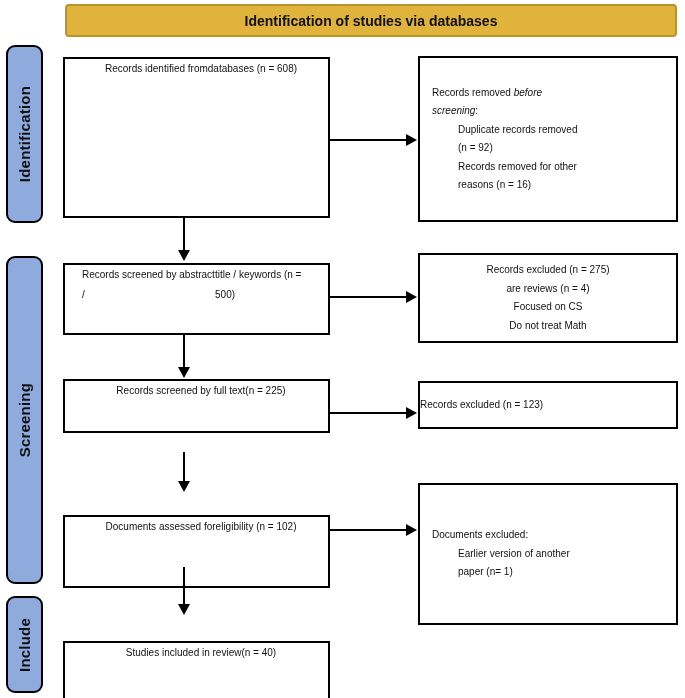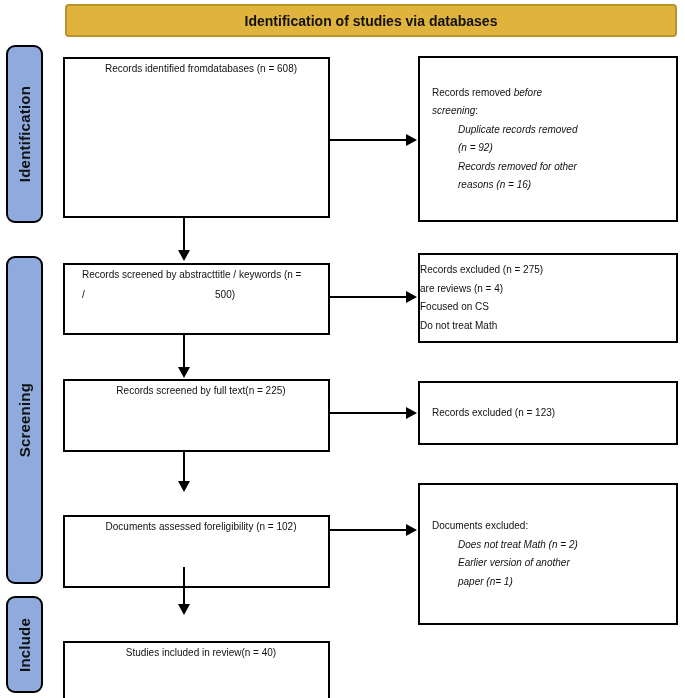--- a/index.html
+++ b/index.html
@@ -66,36 +66,36 @@
     line-height: 19.5px;
   }
   .main-box {
     left: 63px;
     width: 267px;
     display: flex; flex-direction: row; justify-content: center;
     padding-left: 17px; padding-right: 8px;
   }
   .mb1 { top: 57px;  height: 161px; }
   .mb2 { top: 263px; height: 72px;  }
-  .mb3 { top: 379px; height: 73px;  }
+  .mb3 { top: 379px; height: 54px;  }
   .mb4 { top: 494px; height: 73px; margin-top: 21px;  }
   .mb5 { top: 620px; height: 73px; margin-top: 21px;  }
 
   
   .right-box {
     left: 418px;
     width: 260px;
     display: flex; flex-direction: column; justify-content: center;
     line-height: 18.5px;
   }
   .rb1 { top: 56px;  height: 166px; padding-left: 12px; padding-right: 6px; }
-  .rb2 { top: 253px; height: 90px;  text-align: left; }
-  .rb3 { top: 381px; height: 64px;  padding-left: 12px; }
+  .rb2 { top: 253px; height: 90px;  text-align: center; }
+  .rb3 { top: 381px; height: 48px;  }
   .rb4 { top: 483px; height: 142px; padding-left: 12px; padding-right: 18px; }
-  .indent { padding-left: 26px; font-style: italic; }
+  .indent { padding-left: 26px; }
   .it { font-style: italic; }
 
   
   .vline {
     position: absolute;
     width: 2px;
     background: #000;
     left: 183px;
   }
   .hline {
@@ -185,21 +185,20 @@
     <div>Focused on CS</div>
     <div>Do not treat Math</div>
   </div>
 
   <div class="box right-box rb3">
     <div>Records excluded (n = 123)</div>
   </div>
 
   <div class="box right-box rb4">
     <div>Documents excluded:</div>
-    <div class="indent">Does not treat Math (n = 2)</div>
     <div class="indent">Earlier version of another</div>
     <div class="indent">paper (n= 1)</div>
   </div>
 
   <div class="vline v1"></div>
   <div class="head-down v1h"></div>
   <div class="vline v2"></div>
   <div class="head-down v2h"></div>
   <div class="vline v3"></div>
   <div class="head-down v3h"></div>

